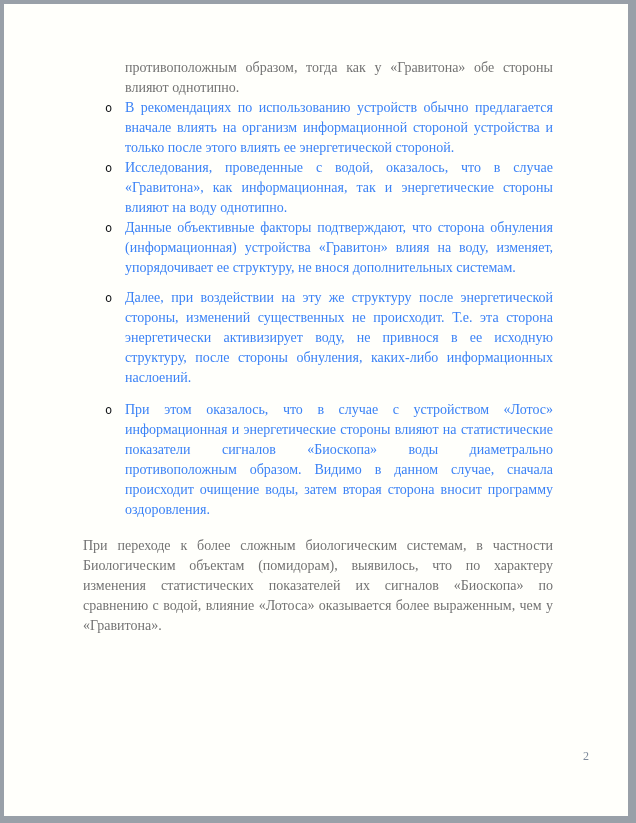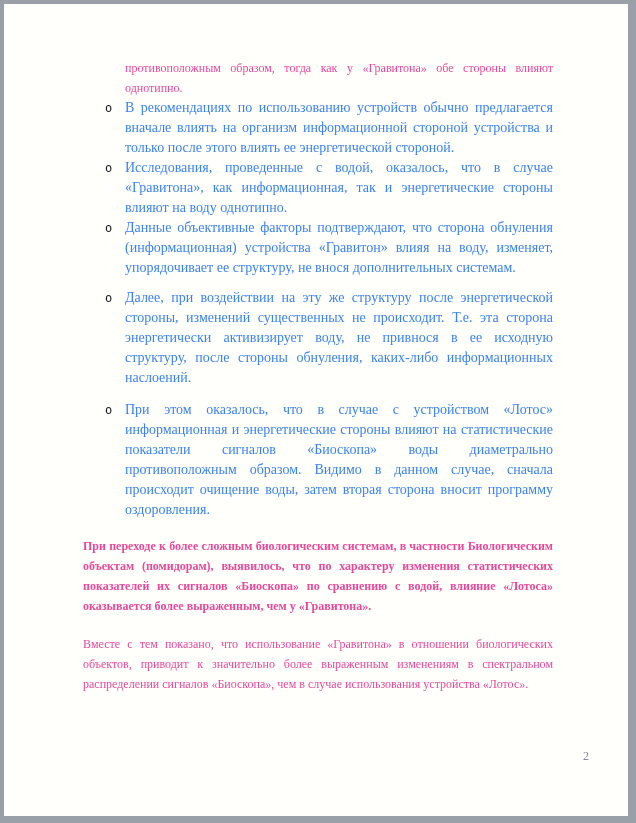--- a/index.html
+++ b/index.html
@@ -15,23 +15,23 @@
     left: 4px; top: 4px;
     width: 624px; height: 812px;
     background: #fffffb;            
   }
   .body-text {
     position: absolute;
     left: 79px; top: 54px;
     width: 470px;
   }
   .para {
-    font-size: 12px;
+    font-size: 14px;
     line-height: 20px;
-    color: #ec4899;
+    color: #737373;
     text-align: justify;
     margin: 0;
   }
   .cont { padding-left: 42px; }     
   .bullet { display: flex; }
   .bullet .marker {
     flex: none;
     width: 20px;
     margin-left: 22px;
     font-family: "DejaVu Sans Mono", monospace;
@@ -41,21 +41,21 @@
   }
   .bullet .btext {
     flex: 1;
     font-size: 14px;
     line-height: 20px;
     color: #3b82f6;
     text-align: justify;
   }
   .gap-sm { margin-top: 10px; }
   .gap-ms { margin-top: 12px; }
-  .gap-md { margin-top: 16px; font-weight: bold; }
+  .gap-md { margin-top: 16px; }
   .gap-lg { margin-top: 18px; }
   .page-num {
     position: absolute;
     left: 579px; top: 745px;
     font-size: 12px;
     line-height: 14px;
     color: #7d8a9b;
   }
 </style>
 </head>
@@ -86,18 +86,17 @@
       <span class="btext">Далее, при воздействии на эту же структуру после энергетической стороны, изменений существенных не происходит. Т.е. эта сторона энергетически активизирует воду, не привнося в ее исходную структуру, после стороны обнуления, каких-либо информационных наслоений.</span>
     </div>
 
     <div class="bullet gap-ms">
       <span class="marker">o</span>
       <span class="btext">При этом оказалось, что в случае с устройством «Лотос» информационная и энергетические стороны влияют на статистические показатели сигналов «Биоскопа» воды диаметрально противоположным образом. Видимо в данном случае, сначала происходит очищение воды, затем вторая сторона вносит программу оздоровления.</span>
     </div>
 
     <p class="para gap-md">При переходе к более сложным биологическим системам, в частности Биологическим объектам (помидорам), выявилось, что по характеру изменения статистических показателей их сигналов «Биоскопа» по сравнению с водой, влияние «Лотоса» оказывается более выраженным, чем у «Гравитона».</p>
 
-    <p class="para gap-lg">Вместе с тем показано, что использование «Гравитона» в отношении биологических объектов, приводит к значительно более выраженным изменениям в спектральном распределении сигналов «Биоскопа», чем в случае использования устройства «Лотос».</p>
 
   </div>
 
   <div class="page-num">2</div>
 </div>
 
 </body></html>

